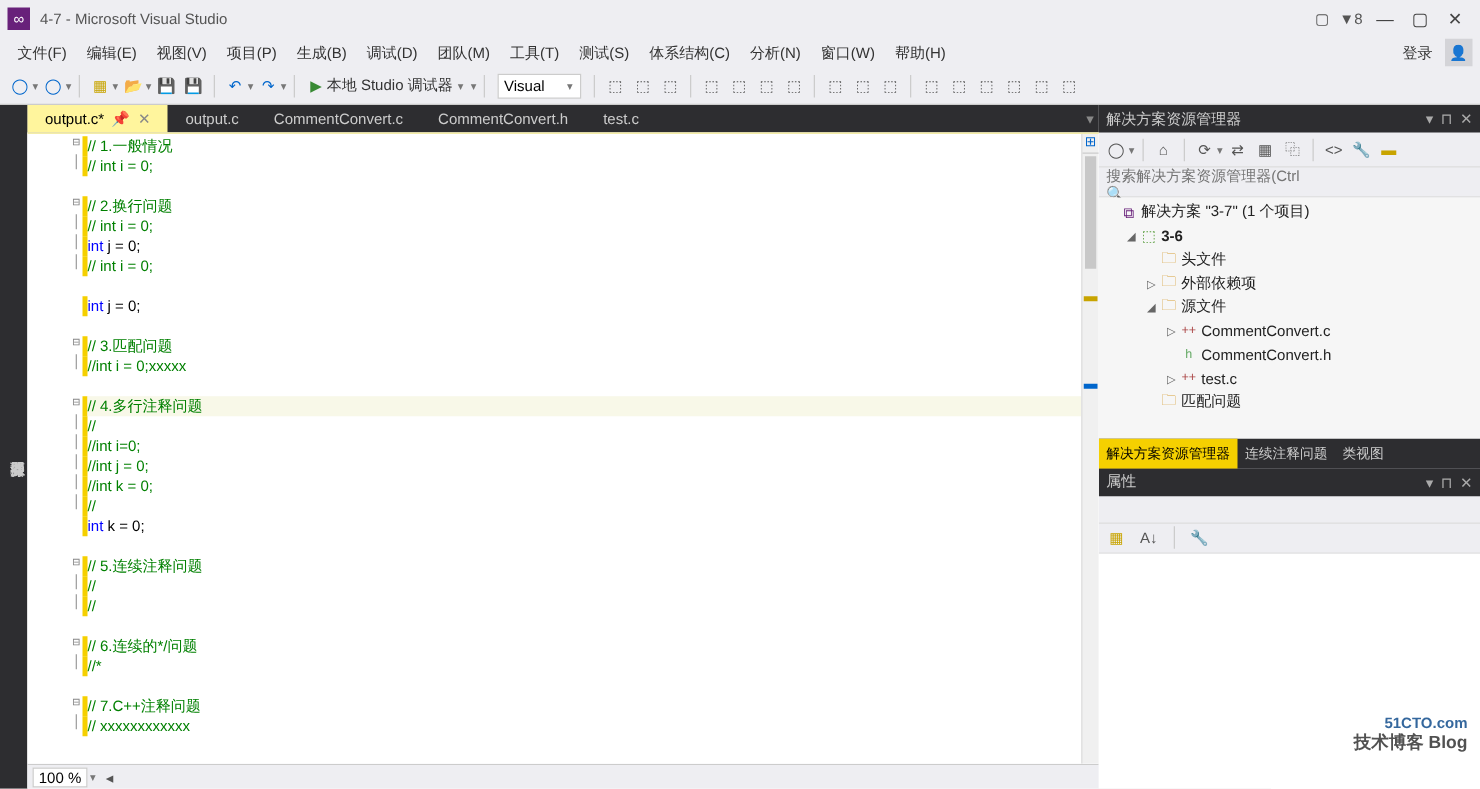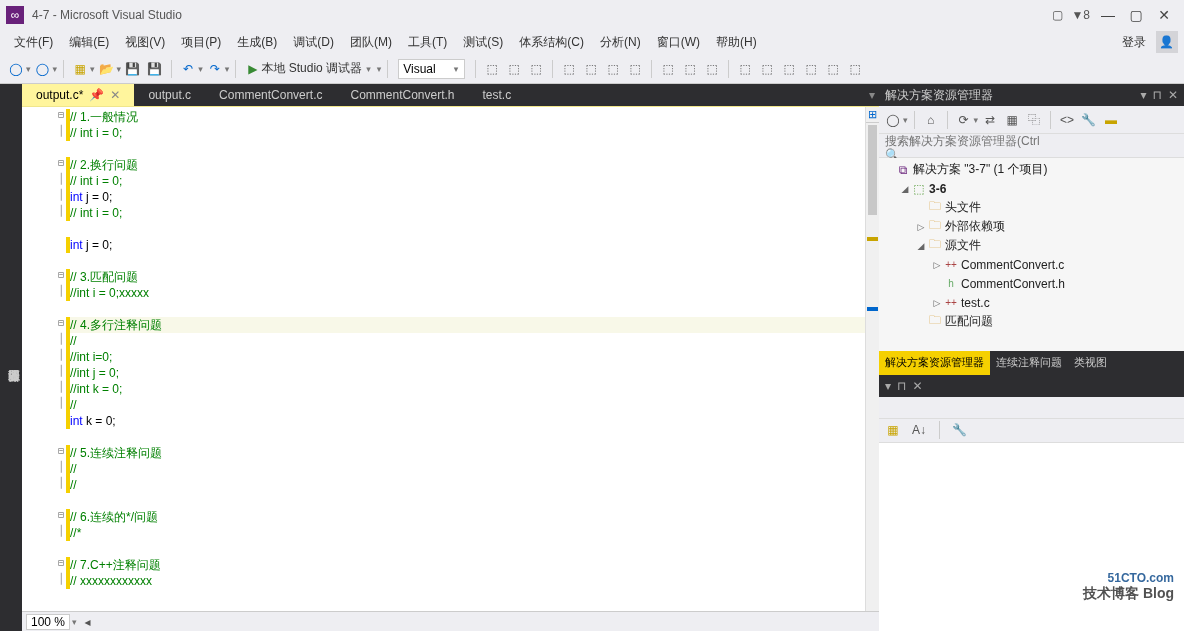--- a/index.html
+++ b/index.html
@@ -332,20 +332,21 @@
           <span class="tlabel">匹配问题</span>
         </div>
     </div>
     <div class="setabs">
       <div class="setab active">解决方案资源管理器</div>
       <div class="setab">连续注释问题</div>
       <div class="setab">类视图</div>
     </div>
 
     <div class="panehdr">
+      <span class="ptitle">属性</span>
       <span class="pbtns">
           <span>▾</span>
           <span>⊓</span>
           <span>✕</span>
         </span>
     </div>
     <div style="height:22px;border-bottom:1px solid #ddd"></div>
     <div class="proptb">
       <span class="tbtn gold">▦</span>
       <span class="tbtn">A↓</span>

